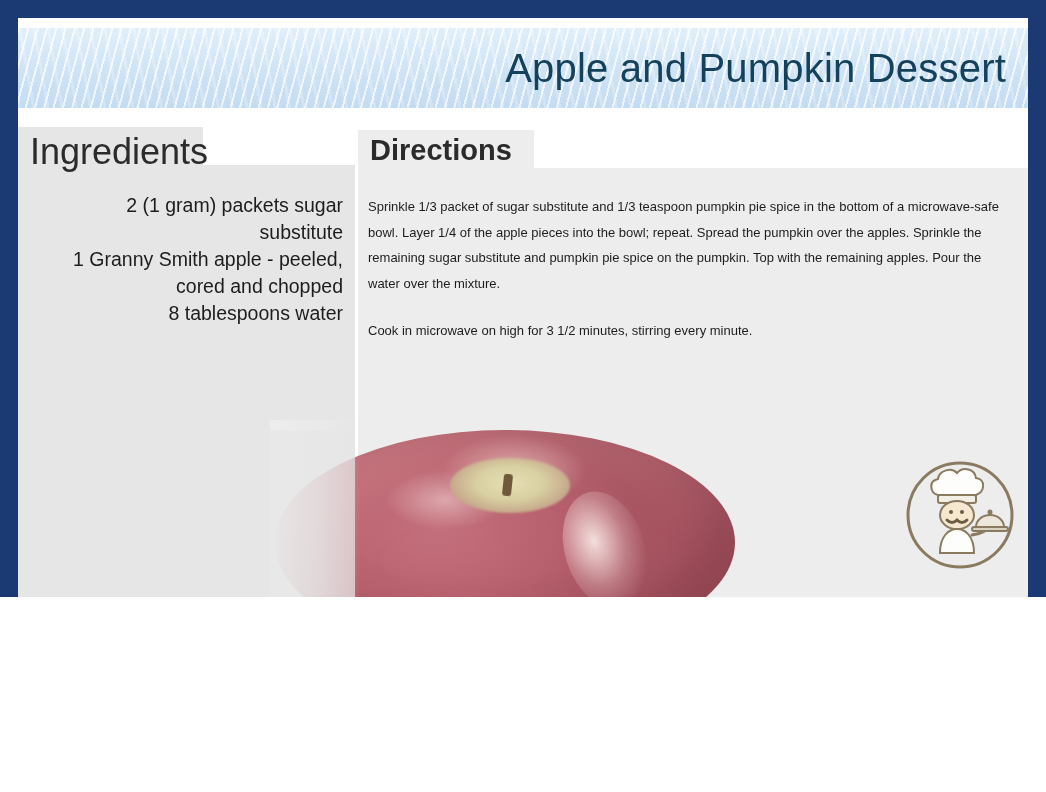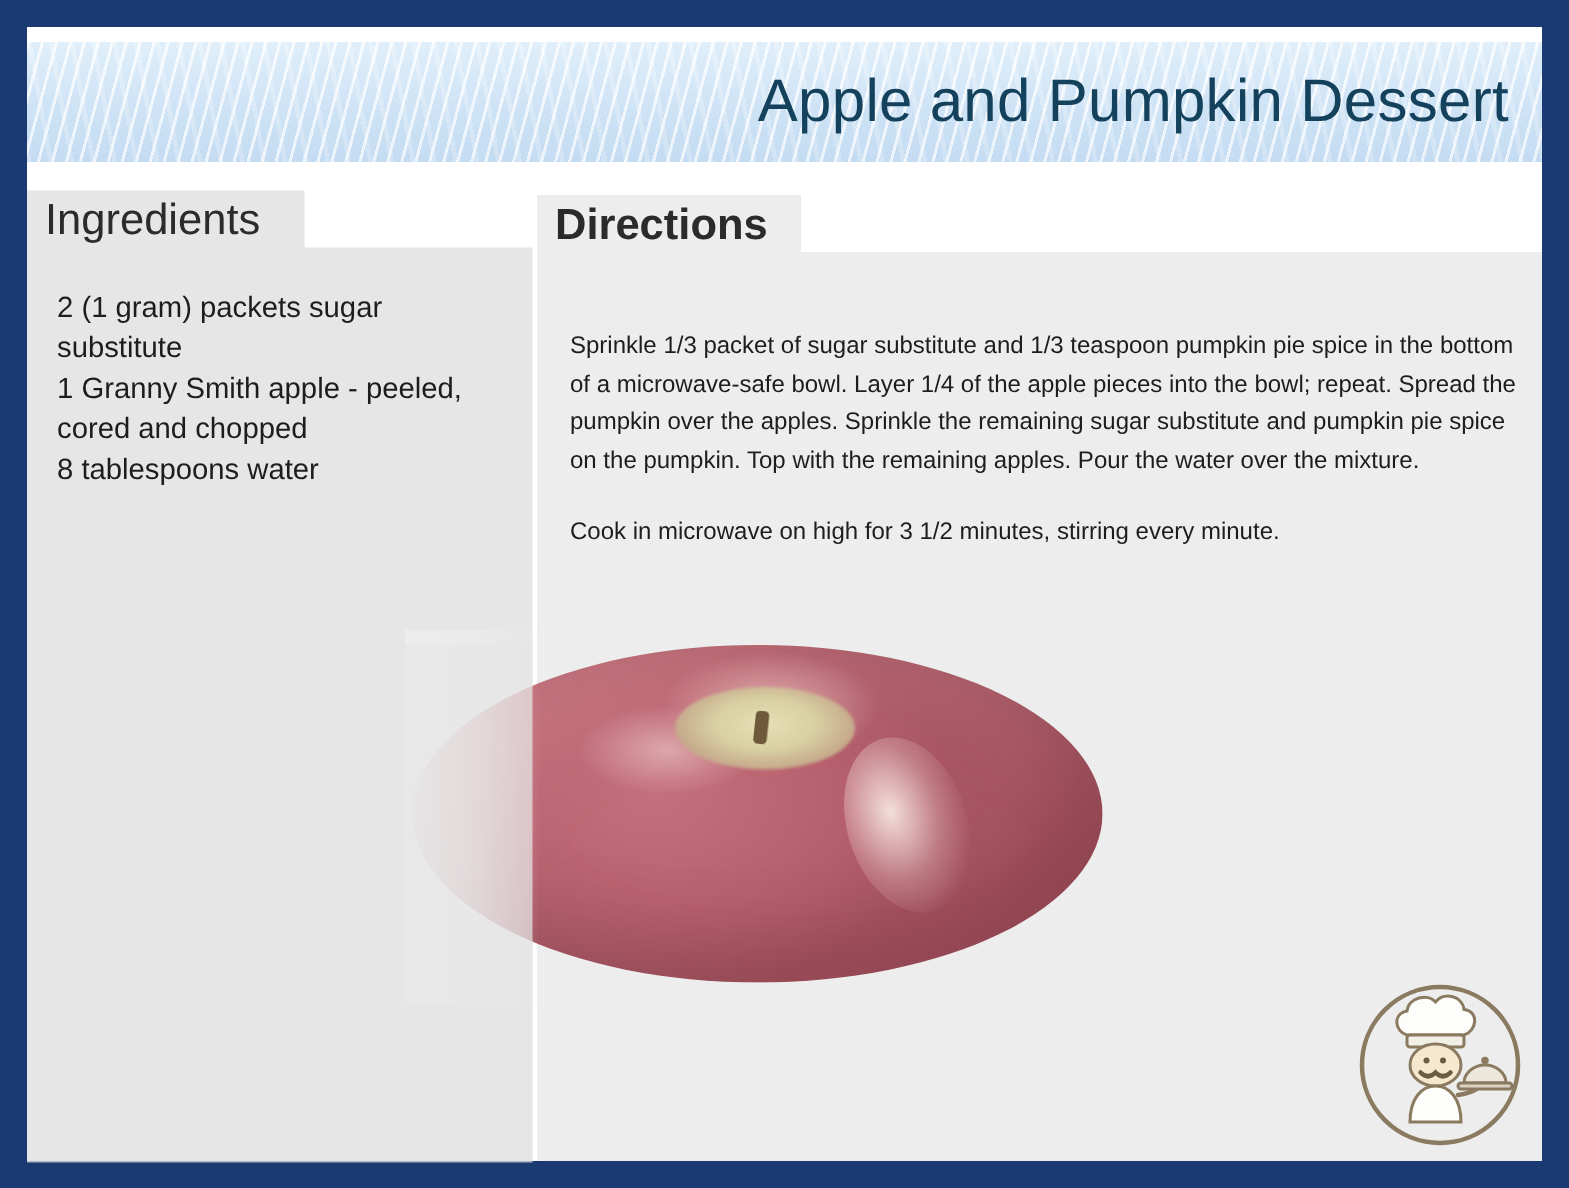--- a/index.html
+++ b/index.html
@@ -6,21 +6,21 @@
     margin: 0;
     padding: 0;
     background: #ffffff;
   }
   body {
     font-family: "Liberation Sans", sans-serif;
   }
   .slide {
     position: relative;
     width: 1046px;
-    height: 792px;
+    height: 597px;
     background: #ffffff;
     box-sizing: border-box;
     overflow: hidden;
   }
   
   .frame-outer {
     position: absolute;
     left: 0; top: 0;
     width: 1046px; height: 792px;
     background: #1b3a73;
@@ -64,34 +64,35 @@
     white-space: nowrap;
   }
   
   .ingredients-panel {
     position: absolute;
     left: 18px;
     top: 165px;
     width: 337px;
     height: 609px;
     background: #e6e6e6;
+    text-align: right;
   }
   .ingredients-header {
     position: absolute;
     left: 18px;
     top: 127px;
     width: 185px;
     height: 41px;
     background: #e6e6e6;
   }
   .ingredients-header-text {
     position: absolute;
     left: 12px;
     top: 4px;
-    font-size: 29px;
+    font-size: 36px;
     color: #2b2b2b;
     font-weight: 400;
   }
   .ingredients-list {
     position: absolute;
     left: 20px;
     top: 27px;
     width: 305px;
     font-size: 19.5px;
     line-height: 27px;
@@ -120,27 +121,26 @@
   .directions-header-text {
     position: absolute;
     left: 12px;
     top: 4px;
     font-size: 29px;
     color: #2b2b2b;
     font-weight: 700;
   }
   .directions-body {
     position: absolute;
-    left: 22px;
+    left: 10px;
     top: 26px;
     width: 645px;
-    font-size: 16px;
+    font-size: 13px;
     line-height: 25.5px;
     color: #1d1d1d;
-    margin-top: 24px;
   }
   .directions-body p {
     margin: 0 0 22px 0;
   }
   .directions-body p:last-child {
     margin-bottom: 0;
   }
   
   .apple-wrap {
     position: absolute;

